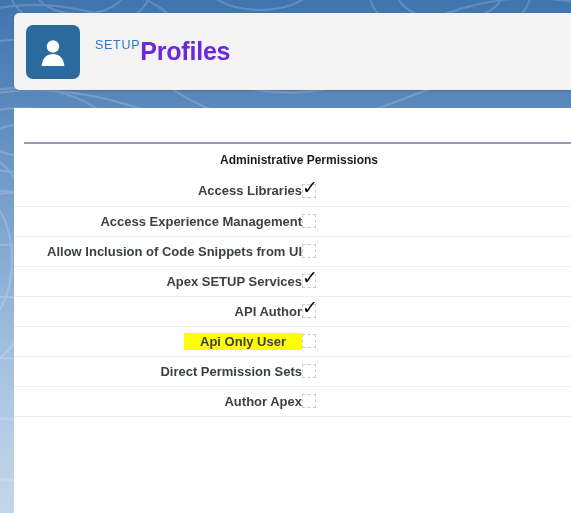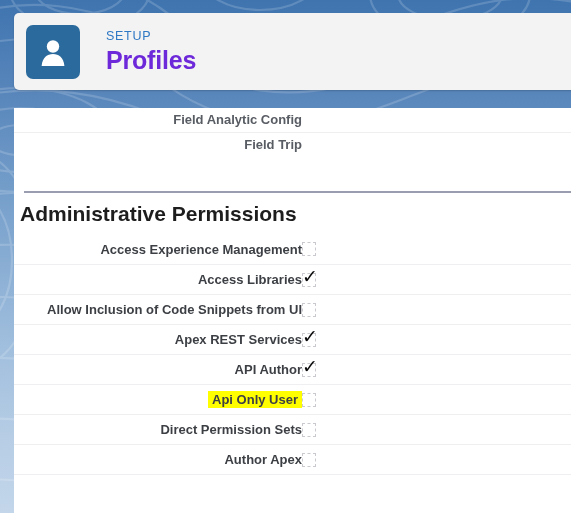--- a/index.html
+++ b/index.html
@@ -62,23 +62,23 @@
     height: 54px;
     border-radius: 7px;
     background: #2a6a9c;
     flex: 0 0 auto;
     display: flex;
     align-items: center;
     justify-content: center;
   }
   .header-icon svg { display: block; }
   .header-text {
-    margin-left: 26px;
+    margin-left: 15px;
     display: flex;
-    flex-direction: column;
+    flex-direction: row;
     justify-content: space-between;
     line-height: 1;
   }
   .eyebrow {
     font-size: 12.5px;
     letter-spacing: 0.7px;
     color: #2f78c4;
     margin-bottom: 6px;
     font-weight: normal;
   }
@@ -128,35 +128,36 @@
   }
   .cell-label.muted { color: #585c63; }
   .cell-check {
     width: 40px;
     padding-left: 16px;
   }
   .cell-rest { }
 
   .hl {
     background: #ffff00;
-    padding: 1px 4px;
+    padding: 1px 16px;
   }
 
   
   .section-spacer { height: 34px; }
   .section-divider {
     height: 0;
     border-top: 2px solid #9a9db0;
     margin: 0 0 0 10px;
   }
   .section-title {
-    font-size: 21px;
+    font-size: 12px;
     font-weight: bold;
     color: #1d1d1d;
-    padding: 9px 0 9px 6px;
+    padding: 9px 0 9px 13px;
+    text-align: center;
   }
 
   
   .cbx {
     position: relative;
     width: 14px;
     height: 14px;
     border: 1px dashed #c9c9cf;
     box-sizing: border-box;
     background: #ffffff;
@@ -219,72 +220,58 @@
       </svg>
     </div>
     <div class="header-text">
       <div class="eyebrow">SETUP</div>
       <div class="page-title">Profiles</div>
     </div>
   </div>
 
   <div class="content-panel">
 
-    <table class="table">
-      <tbody>
-        <tr class="row">
-          <td class="cell-label muted">Field Analytic Config</td>
-          <td class="cell-check"></td>
-          <td class="cell-rest"></td>
-        </tr>
-        <tr class="row no-rule">
-          <td class="cell-label muted">Field Trip</td>
-          <td class="cell-check"></td>
-          <td class="cell-rest"></td>
-        </tr>
-      </tbody>
-    </table>
 
     <div class="section-spacer"></div>
     <div class="section-divider"></div>
     <div class="section-title">Administrative Permissions</div>
 
     <table class="table">
       <tbody>
 
         <tr class="row tall">
-          <td class="cell-label"><span>Access Experience Management</span></td>
-          <td class="cell-check">
-            <div class="cbx"></div>
-          </td>
-          <td class="cell-rest"></td>
-        </tr>
-
-        <tr class="row tall">
           <td class="cell-label"><span>Access Libraries</span></td>
           <td class="cell-check">
             <div class="cbx">
                 <span class="tick">✓</span>
               </div>
           </td>
           <td class="cell-rest"></td>
         </tr>
 
+        <tr class="row tall">
+          <td class="cell-label"><span>Access Experience Management</span></td>
+          <td class="cell-check">
+            <div class="cbx"></div>
+          </td>
+          <td class="cell-rest"></td>
+        </tr>
+
 
         <tr class="row tall">
           <td class="cell-label"><span>Allow Inclusion of Code Snippets from UI</span></td>
           <td class="cell-check">
             <div class="cbx"></div>
           </td>
           <td class="cell-rest"></td>
         </tr>
 
 
         <tr class="row tall">
-          <td class="cell-label"><span>Apex REST Services</span></td>
+          <td class="cell-label"><span>Apex SETUP Services</span></td>
           <td class="cell-check">
             <div class="cbx">
                 <span class="tick">✓</span>
               </div>
           </td>
           <td class="cell-rest"></td>
         </tr>
 
         <tr class="row tall">
           <td class="cell-label"><span>API Author</span></td>

